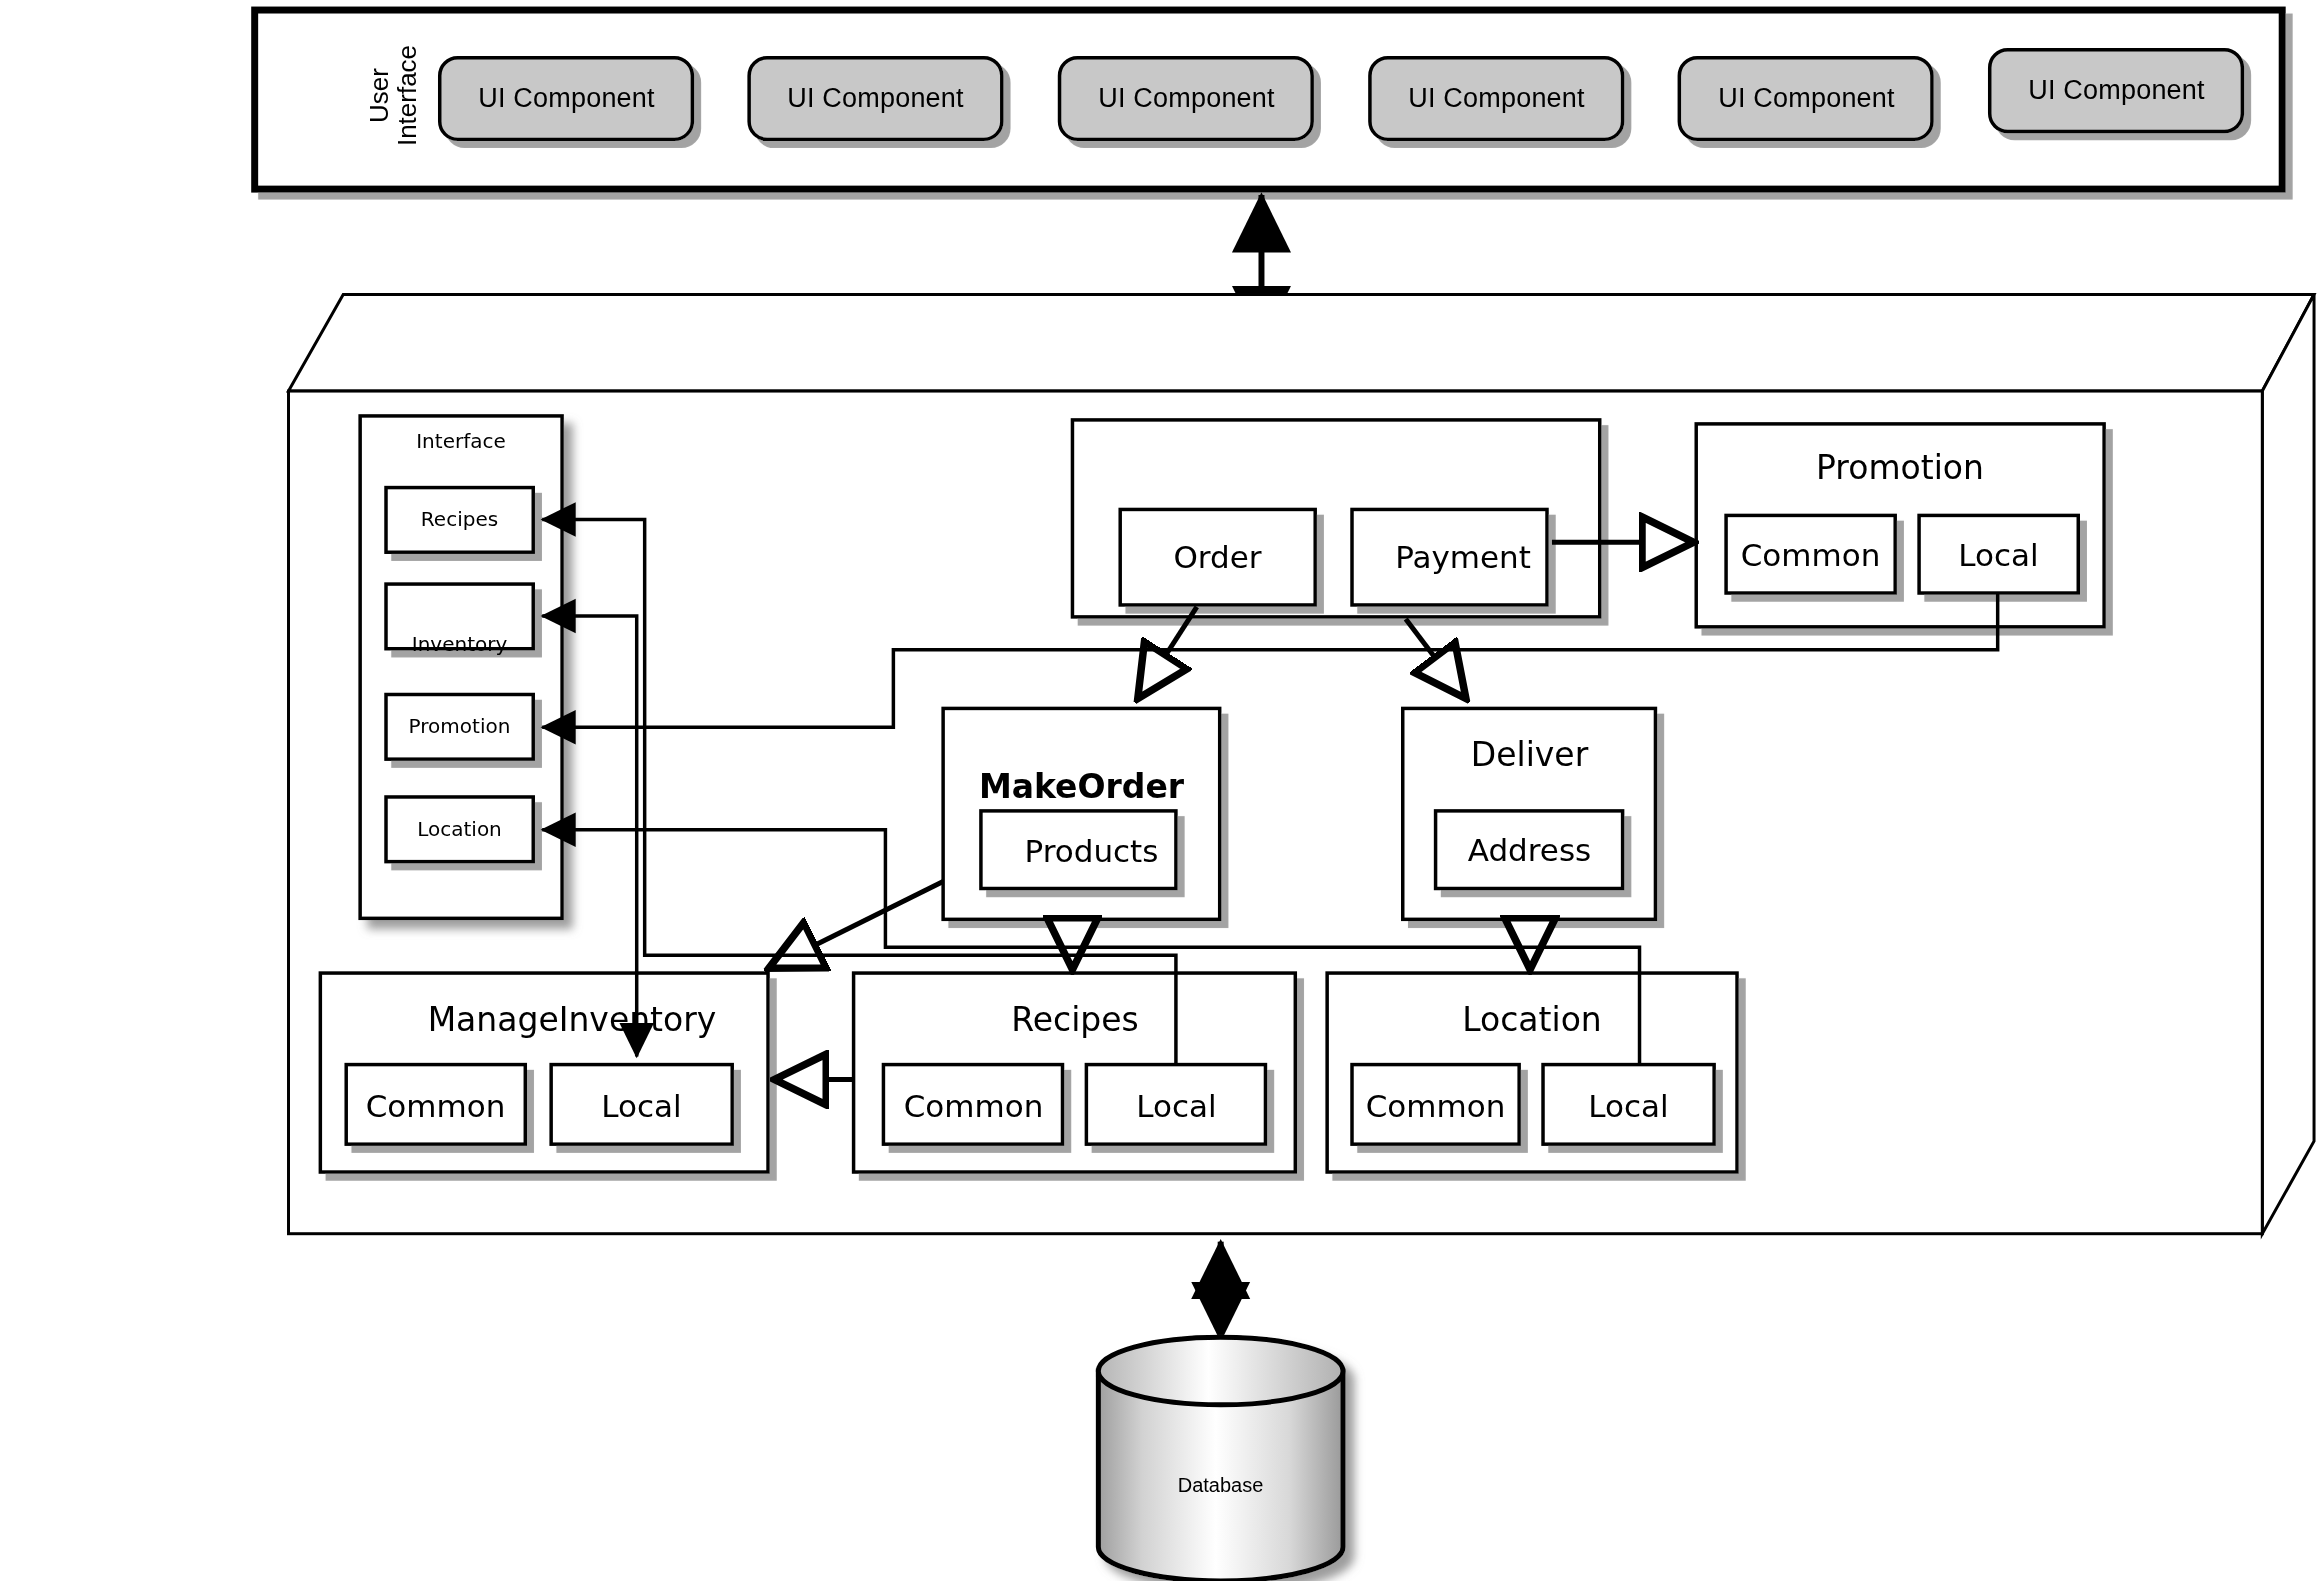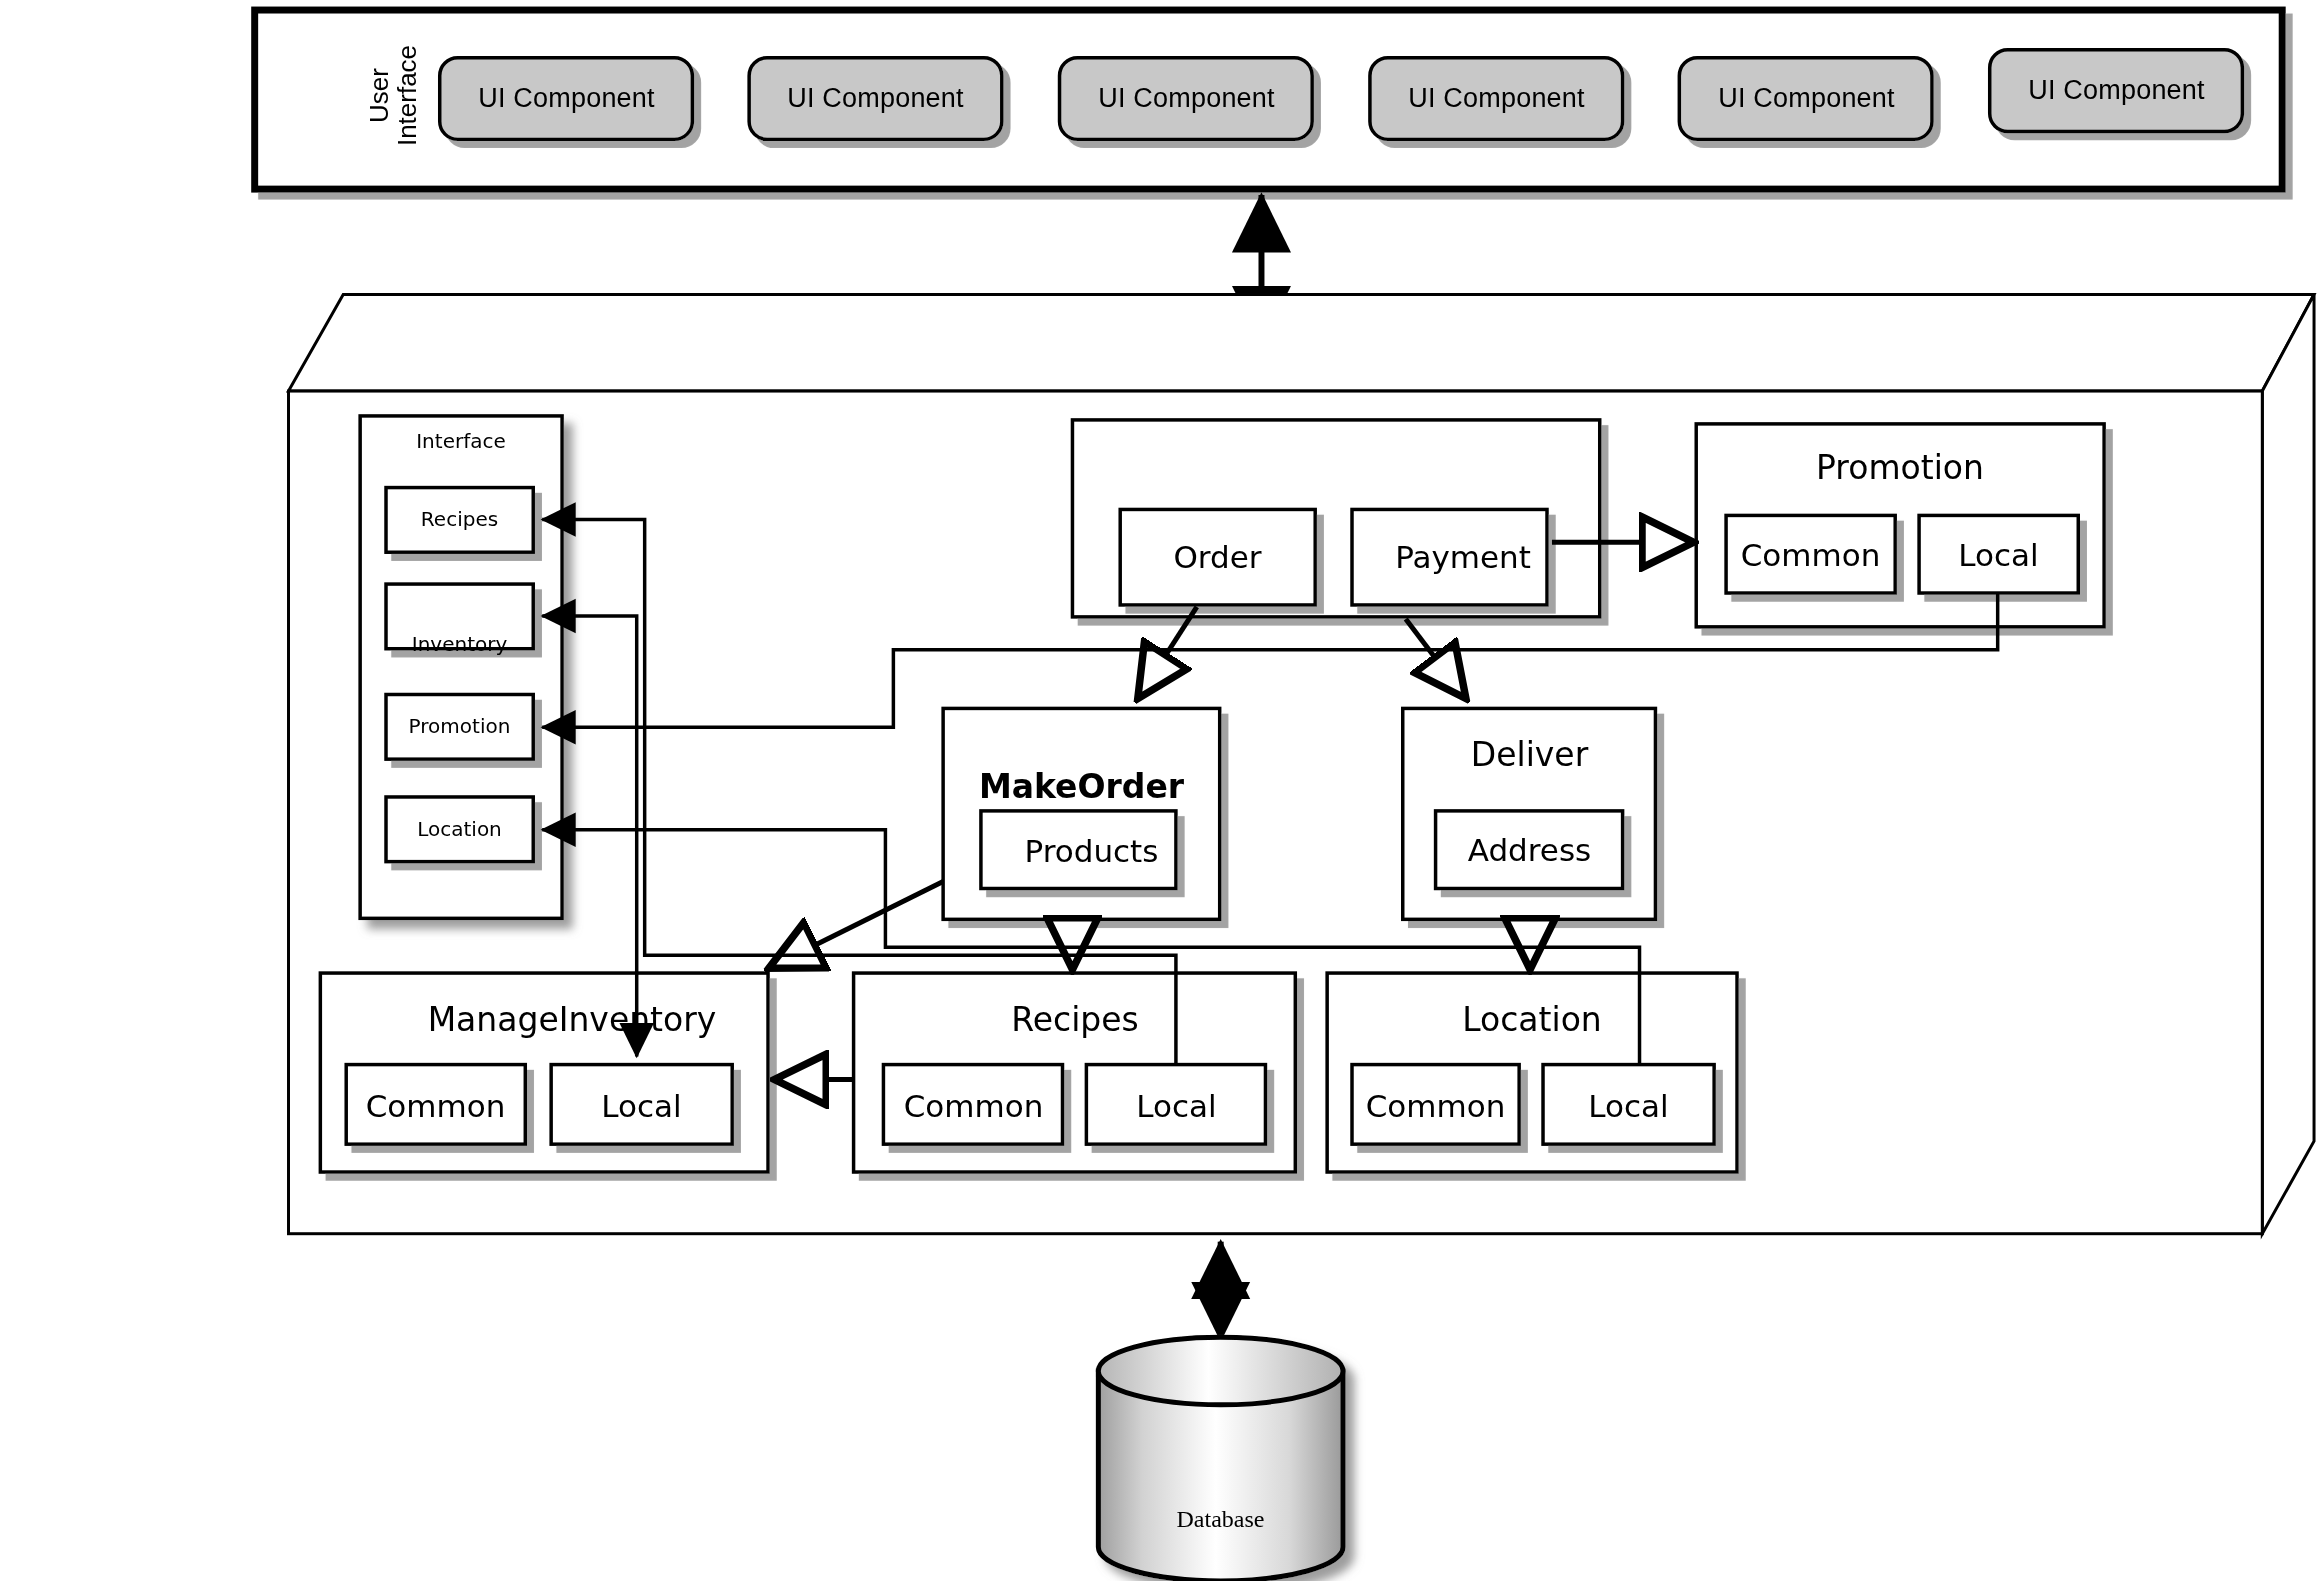--- a/index.html
+++ b/index.html
@@ -53,23 +53,22 @@
   }
   .ov-title {
     font-size: 20px;
     font-family: "DejaVu Sans", sans-serif;
   }
   .ov-item {
     font-size: 20px;
     font-family: "DejaVu Sans", sans-serif;
   }
   .db-label {
-    font-size: 24px;
-    font-family: Liberation Serif, serif;
-    margin-top: 32px;
+    font-size: 20px;
+    font-family: Liberation Sans, sans-serif;
   }
 </style>
 </head>
 <body>
 
 <div id="stage">
 
   <svg id="vec" viewBox="0 0 2333 1589">
     <defs>
       <filter id="dropsh" x="-30%" y="-30%" width="180%" height="180%">

